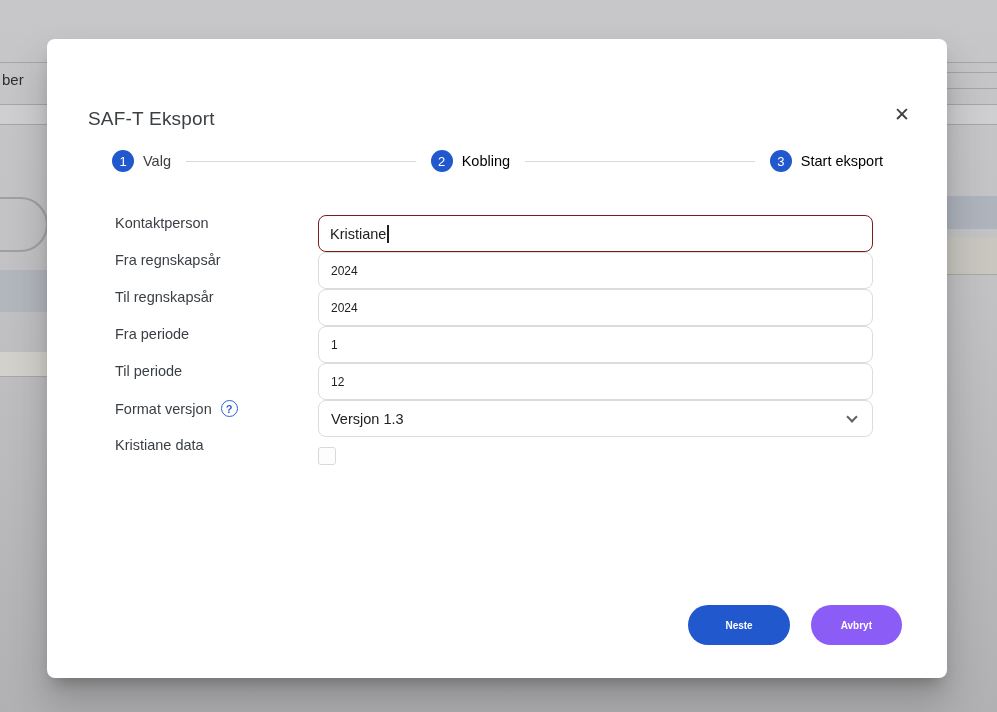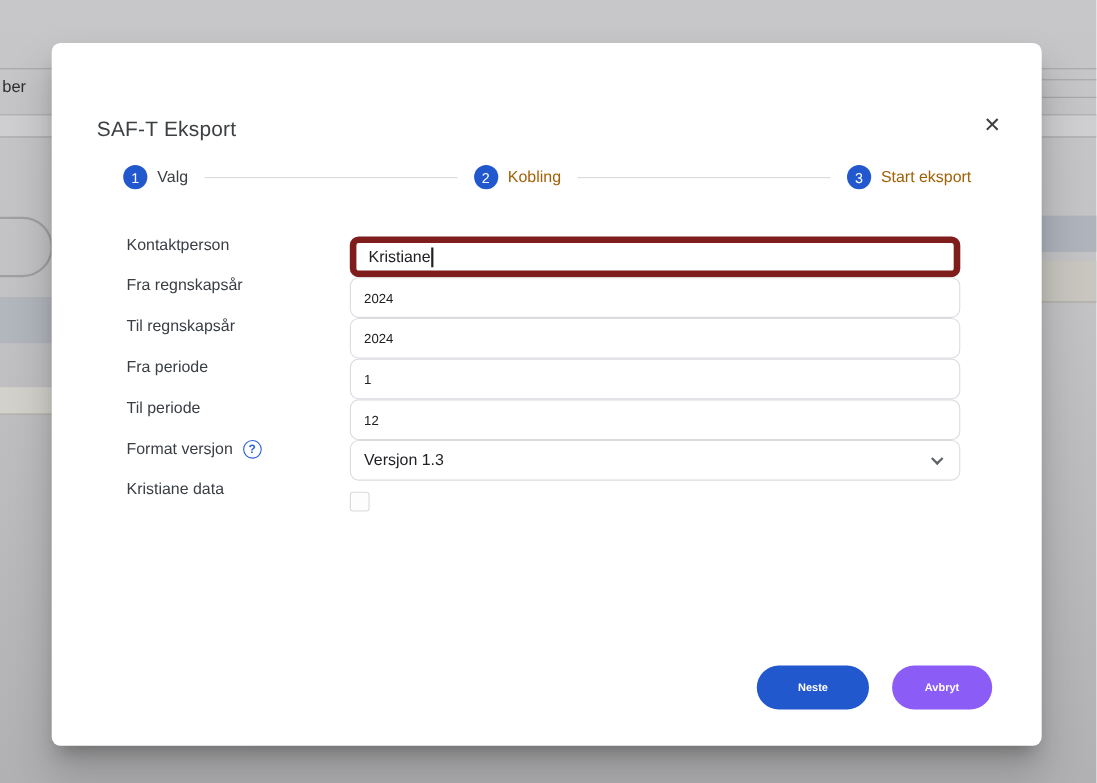--- a/index.html
+++ b/index.html
@@ -34,31 +34,31 @@
   }
   .modal-title { position:absolute; left:41px; top:69px; font-size:19px; color:#3c4043; letter-spacing:.2px; }
   .close-btn { position:absolute; right:37px; top:66px; font-size:19px; color:#3f4043; cursor:pointer; line-height:1; }
 
   .stepper { position:absolute; left:65px; right:64px; top:111px; height:22px; display:flex; align-items:center; }
   .step { display:flex; align-items:center; gap:9px; cursor:pointer; }
   .step-circle { width:22px; height:22px; border-radius:50%; background:#2158cd; color:#fff;
     font-size:13px; display:flex; align-items:center; justify-content:center; flex:none; }
   .step-label { font-size:14.5px; white-space:nowrap; }
   .step.active .step-label { color:#3c4043; }
-  .step.inactive .step-label { color:#a16207; }
+  .step.inactive .step-label { color:#000000; }
   .connector { flex:1; height:1px; background:#d8d9db; margin:0 15px; }
 
   .form { position:absolute; left:68px; right:74px; top:176px; }
   .form-row { display:flex; align-items:flex-start; height:37px; }
   .form-label { width:203px; flex:none; font-size:14.5px; color:#3a3f45; display:flex; align-items:center; gap:9px; }
   .control { flex:1; height:37px; position:relative; }
   .text-input { width:100%; height:37px; border:1px solid #dadce0; border-radius:8px;
     padding:0 12px; font-size:12px; color:#202124; background:#fff; outline:none;
     font-family:"Liberation Sans","DejaVu Sans",sans-serif; }
-  .focused-box { width:100%; height:37px; border:6px solid #7f1d1d; border-radius:8px;
+  .focused-box { width:100%; height:37px; border:1px solid #7f1d1d; border-radius:8px;
     display:flex; align-items:center; padding:0 11px; font-size:14.5px; color:#202124; background:#fff; cursor:text; }
   .caret { display:inline-block; width:1.5px; height:18px; background:#202124; margin-left:1px; }
   .select-box { width:100%; height:37px; border:1px solid #dadce0; border-radius:8px;
     display:flex; align-items:center; justify-content:space-between; padding:0 16px 0 12px;
     font-size:14.5px; color:#202124; background:#fff; cursor:pointer; }
   .chevron { width:8px; height:8px; border:solid #5f6368; border-width:0 2px 2px 0;
     transform:rotate(45deg); margin-top:-4px; }
   .checkbox { width:18px; height:18px; border:1.5px solid #d8d9db; border-radius:3px; background:#fdfdfd; cursor:pointer; }
   .help-icon { width:17px; height:17px; border:1.5px solid #2b62d9; border-radius:50%;
     color:#2b62d9; font-size:11px; font-weight:bold; display:inline-flex;

